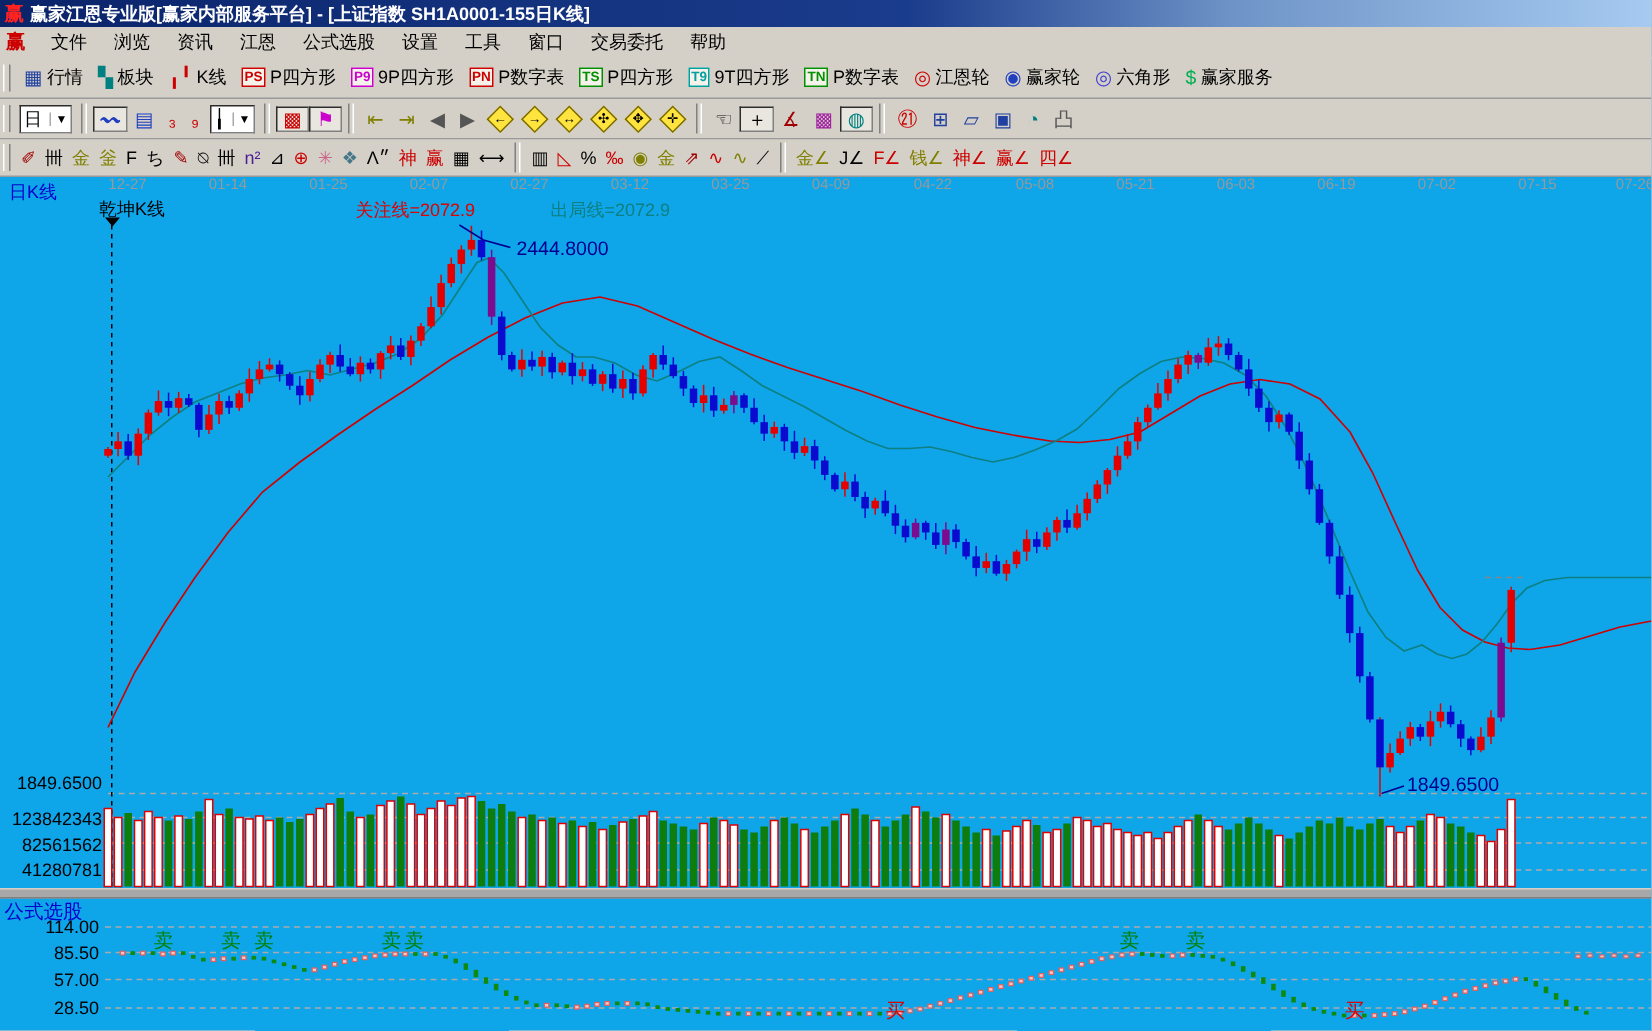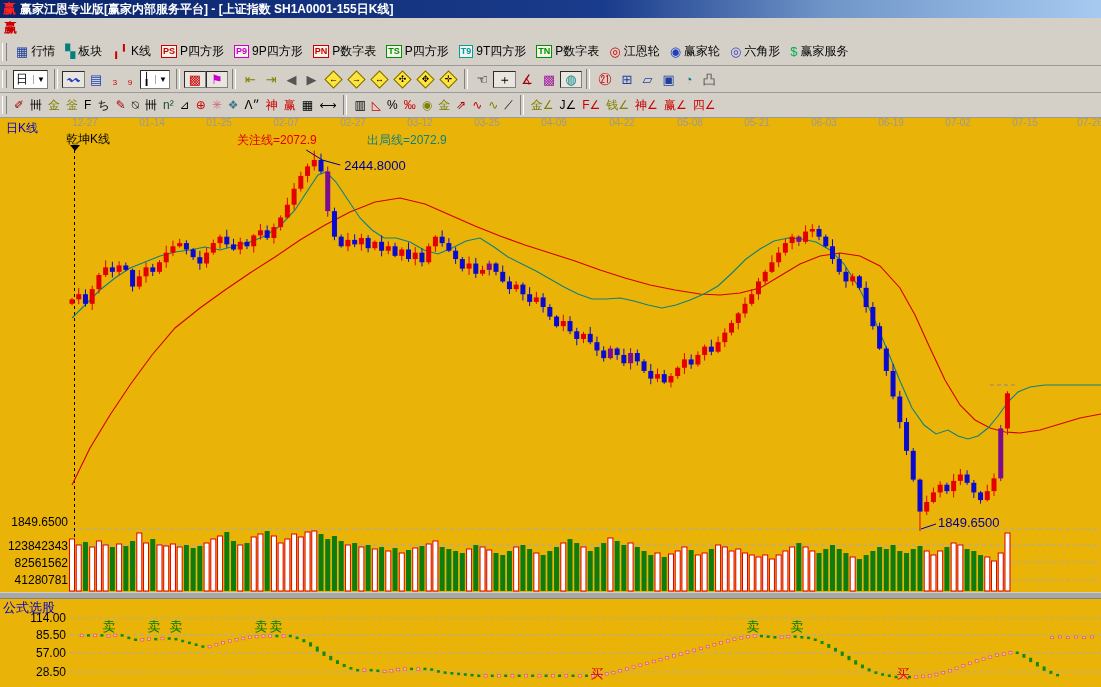--- a/index.html
+++ b/index.html
@@ -28,39 +28,40 @@
   .tbtn .boxic{font-size:9px;font-weight:bold;border:1px solid;padding:0 1px;line-height:11px;background:#f4f2ea;}
   .tbtn.pressed{border:1px inset #808080;background:#e9e6df;}
   .combo{display:inline-flex;align-items:center;border:1px inset #808080;background:#fff;
     padding:0 2px;height:17px;margin:0 2px;}
   .combo .arr{font-size:8px;margin-left:5px;color:#000;border-left:1px solid #aaa;padding-left:3px;}
   .dm{width:11px;height:11px;background:#ffe33e;border:1px solid #7a6a00;transform:rotate(45deg);
     display:inline-block;margin:2px 5px;position:relative;}
   .dm span{display:block;transform:rotate(-45deg);font-size:9px;line-height:11px;text-align:center;color:#000;}
   .small-ic{font-size:12px;line-height:12px;padding:1px 2px;margin:0 1px;}
   
-  #chart{position:absolute;left:0;top:118px;width:1101px;height:569px;background:#eab308;}
+  #chart{position:absolute;left:0;top:118px;width:1101px;height:569px;background:#0ea5e9;}
   #chart svg{position:absolute;left:0;top:0;}
   #periodLabel{position:absolute;left:6px;top:2px;color:#0000cc;font-size:12px;z-index:3;}
   #indLabel{position:absolute;left:3px;top:481px;color:#0000cc;font-size:13px;z-index:3;}
   #splitter{position:absolute;left:0;top:474px;width:1101px;height:5px;background:#a8a8a8;
     border-top:1px solid #d4d0c8;border-bottom:1px solid #808080;z-index:2;}
 </style>
 </head>
 <body>
 
 <div id="app">
 
   <div id="titlebar">
     <span class="logo">赢</span>
     <span>赢家江恩专业版[赢家内部服务平台] - [上证指数  SH1A0001-155日K线]</span>
   </div>
 
   <div id="menubar">
     <span class="logo">赢</span>
+    <span id="menu-items"><span class="menu-item">文件</span><span class="menu-item">浏览</span><span class="menu-item">资讯</span><span class="menu-item">江恩</span><span class="menu-item">公式选股</span><span class="menu-item">设置</span><span class="menu-item">工具</span><span class="menu-item">窗口</span><span class="menu-item">交易委托</span><span class="menu-item">帮助</span></span>
   </div>
 
   <div id="tb1" class="toolbar">
     <span class="grip"></span>
   <span class="tbtn">
         <span class="ic" style="color: rgb(32, 64, 160);">▦</span>
         <span>行情</span>
       </span>
       <span class="tbtn">
         <span class="ic" style="color: rgb(0, 128, 128);">▚</span>
@@ -214,21 +215,21 @@
     <span class="grip"></span>
   <span class="small-ic" style="color: rgb(160, 0, 0);">✐</span>
       <span class="small-ic" style="color: rgb(0, 0, 0);">卌</span>
       <span class="small-ic" style="color: rgb(128, 128, 0);">金</span>
       <span class="small-ic" style="color: rgb(128, 128, 0);">釡</span>
       <span class="small-ic" style="color: rgb(0, 0, 0);">F</span>
       <span class="small-ic" style="color: rgb(0, 0, 0);">ち</span>
       <span class="small-ic" style="color: rgb(160, 0, 0);">✎</span>
       <span class="small-ic" style="color: rgb(0, 0, 0);">⍉</span>
       <span class="small-ic" style="color: rgb(0, 0, 0);">卌</span>
-      <span class="small-ic" style="color: #14532d;">n²</span>
+      <span class="small-ic" style="color: #4c1d95;">n²</span>
       <span class="small-ic" style="color: rgb(0, 0, 0);">⊿</span>
       <span class="small-ic" style="color: rgb(204, 0, 0);">⊕</span>
       <span class="small-ic" style="color: rgb(204, 102, 136);">✳</span>
       <span class="small-ic" style="color: rgb(68, 119, 136);">❖</span>
       <span class="small-ic" style="color: rgb(0, 0, 0);">Λ״</span>
       <span class="small-ic" style="color: rgb(204, 0, 0);">神</span>
       <span class="small-ic" style="color: rgb(204, 0, 0);">赢</span>
       <span class="small-ic" style="color: rgb(0, 0, 0);">▦</span>
       <span class="small-ic" style="color: rgb(0, 0, 0);">⟷</span>
       <span class="tsep"></span>

